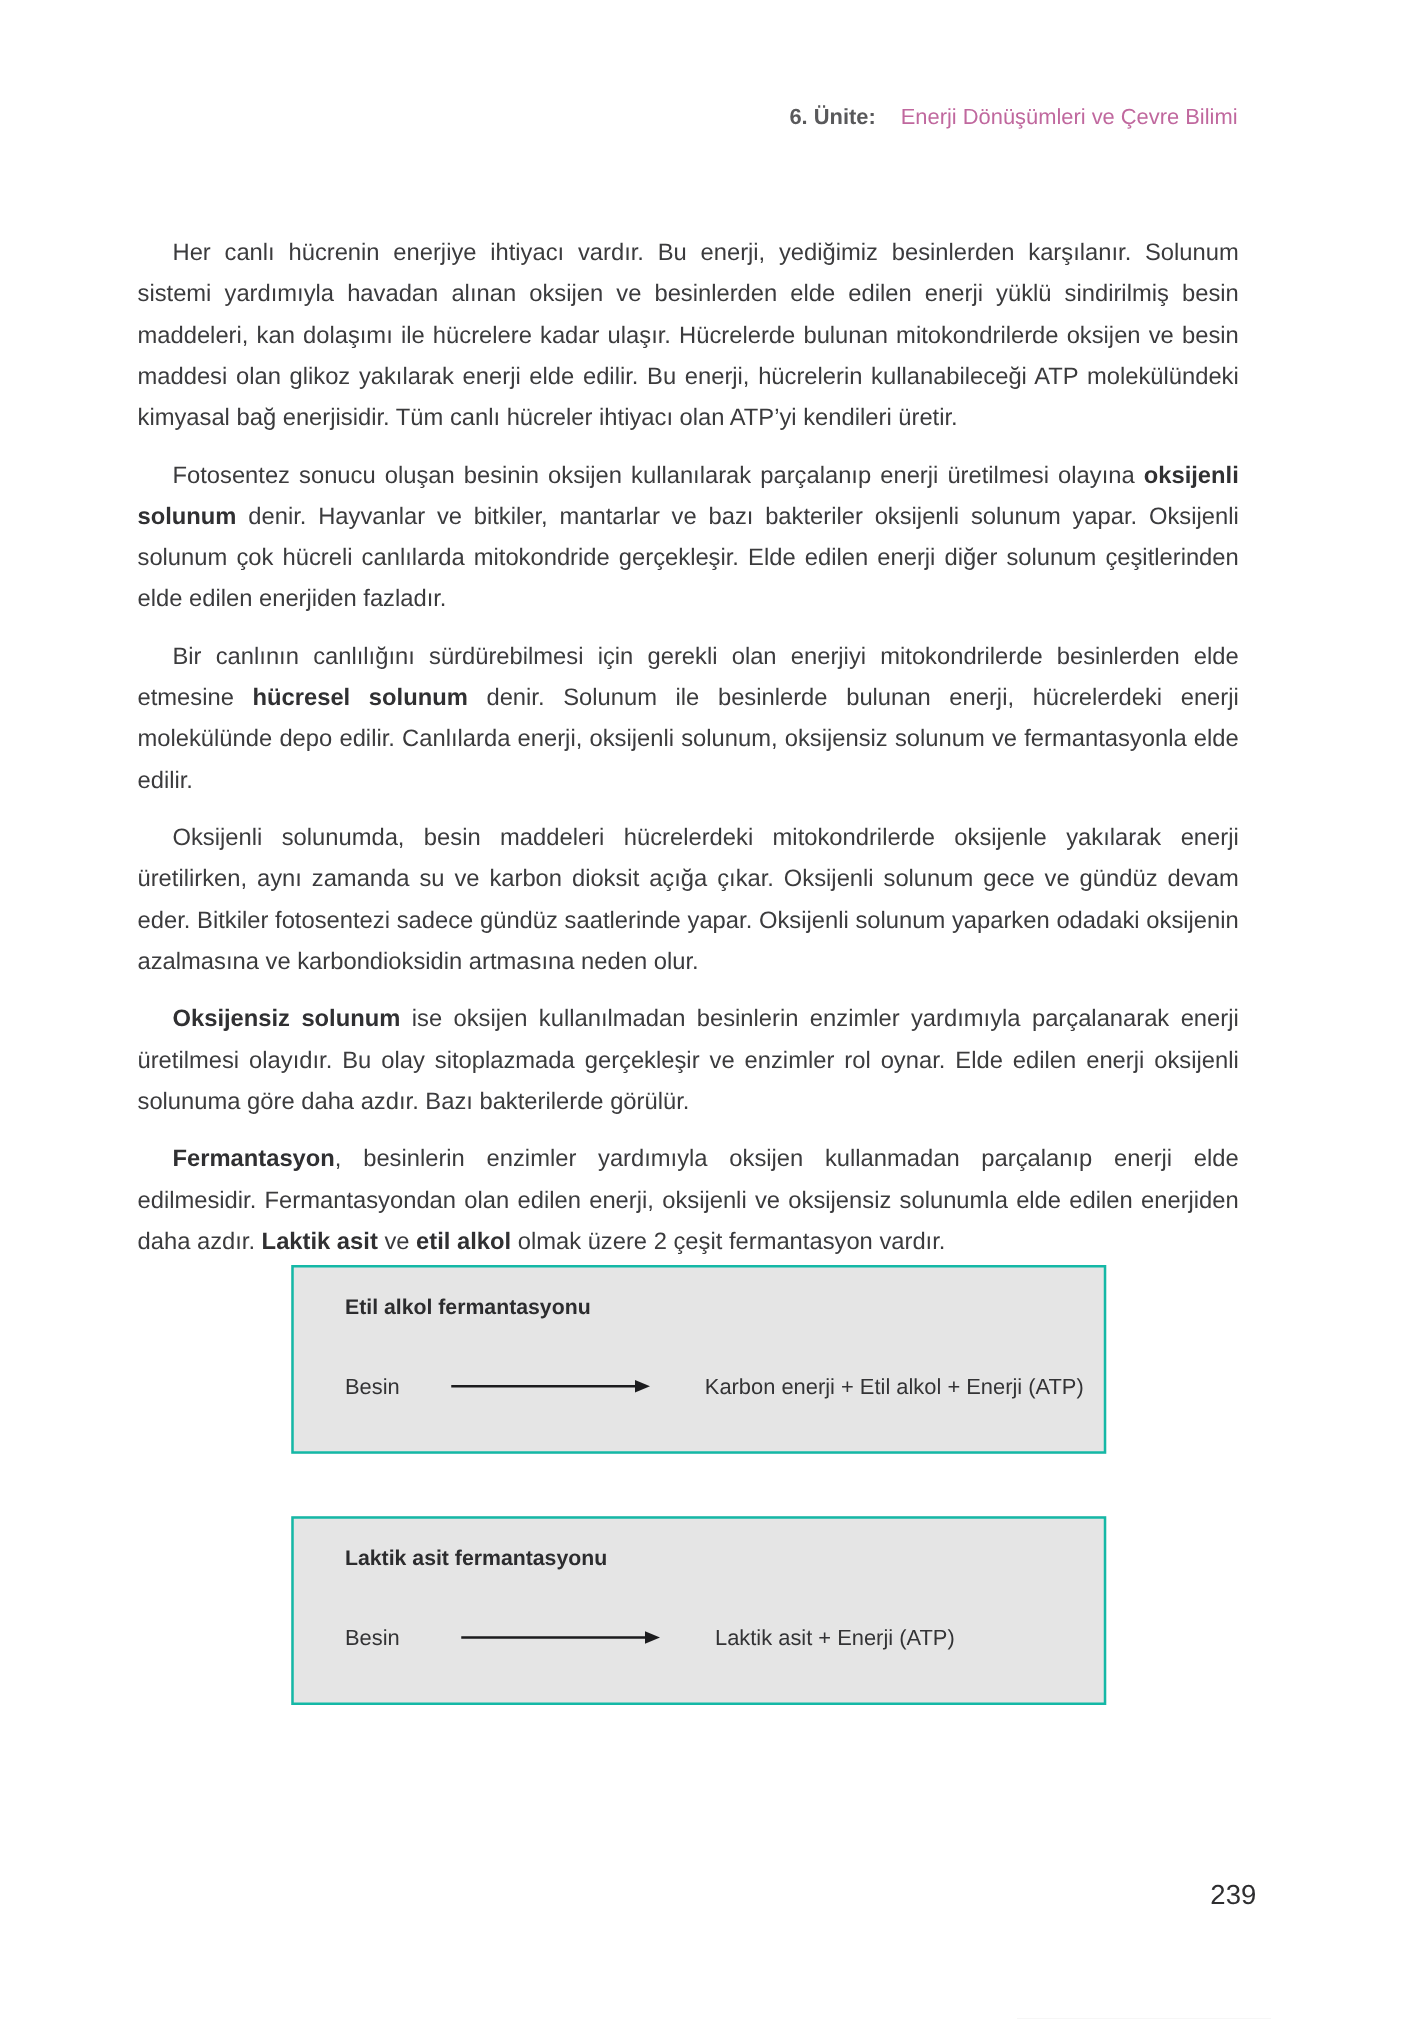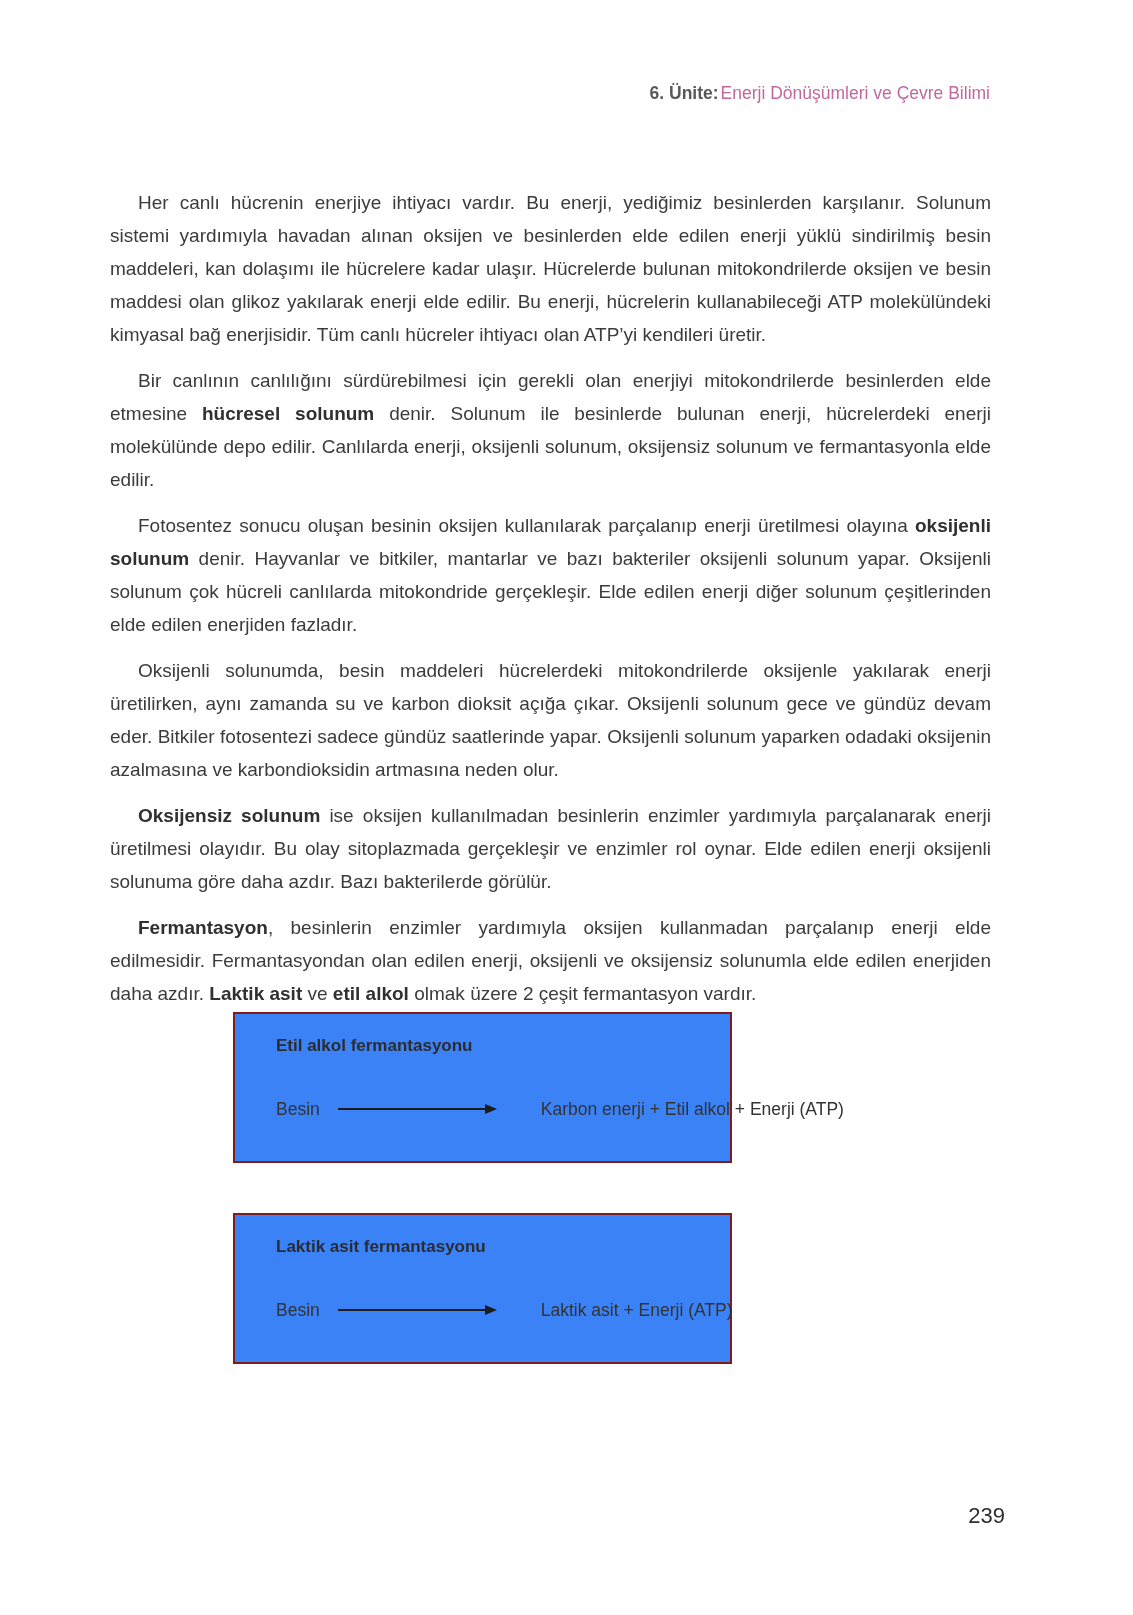--- a/index.html
+++ b/index.html
@@ -11,39 +11,39 @@
     color:#3b3b3d;
     margin:0 auto;
     overflow:hidden;
   }
   .header{
     position:absolute;top:82px;right:143px;
     font-size:17.5px;line-height:22px;
     white-space:nowrap;
   }
   .unit-label{font-weight:bold;color:#59595b;}
-  .unit-title{color:#c0689e;margin-left:2px;}
+  .unit-title{color:#c0689e;margin-left:20px;}
   .heading{
     position:absolute;left:110px;top:138px;margin:0;
     font-size:24px;font-weight:bold;color:#e74a6f;
     letter-spacing:0.2px;
   }
   .body-text{
     position:absolute;left:110px;top:186px;width:881px;
     font-size:19px;line-height:33px;
     text-align:justify;
   }
   .body-text p{
     margin:0 0 13px 0;
     text-indent:28px;
   }
   .body-text b{color:#303032;}
   .fbox{
-    position:absolute;left:233px;width:499px;height:151px;
-    background:#3b82f6;border:2px solid #7f1d1d;
+    position:absolute;left:233px;width:652px;height:151px;
+    background:#e5e5e5;border:2px solid #14b8a6;
     box-sizing:border-box;
   }
   .fbox-1{top:1012px;}
   .fbox-2{top:1213px;}
   .fbox-title{
     position:absolute;left:41px;top:22px;
     font-size:17px;font-weight:bold;color:#2c2c2e;
   }
   .fbox-row{
     position:absolute;left:41px;right:16px;top:82px;height:26px;
@@ -78,22 +78,22 @@
 
 <div class="page">
 
   <div class="header">
     <span class="unit-label">6. Ünite:</span><span class="unit-title">Enerji Dönüşümleri ve Çevre Bilimi</span>
   </div>
 
 
   <div class="body-text">
     <p><span>Her canlı hücrenin enerjiye ihtiyacı vardır. Bu enerji, yediğimiz besinlerden karşılanır. Solunum sistemi yardımıyla havadan alınan oksijen ve besinlerden elde edilen enerji yüklü sindirilmiş besin maddeleri, kan dolaşımı ile hücrelere kadar ulaşır. Hücrelerde bulunan mitokondrilerde oksijen ve besin maddesi olan glikoz yakılarak enerji elde edilir. Bu enerji, hücrelerin kullanabileceği ATP molekülündeki kimyasal bağ enerjisidir. Tüm canlı hücreler ihtiyacı olan ATP’yi kendileri üretir.</span></p>
+    <p><span>Fotosentez sonucu oluşan besinin oksijen kullanılarak parçalanıp enerji üretilmesi olayına </span><b>oksijenli solunum</b><span> denir. Hayvanlar ve bitkiler, mantarlar ve bazı bakteriler oksijenli solunum yapar. Oksijenli solunum çok hücreli canlılarda mitokondride gerçekleşir. Elde edilen enerji diğer solunum çeşitlerinden elde edilen enerjiden fazladır.</span></p>
     <p><span>Bir canlının canlılığını sürdürebilmesi için gerekli olan enerjiyi mitokondrilerde besinlerden elde etmesine </span><b>hücresel solunum</b><span> denir. Solunum ile besinlerde bulunan enerji, hücrelerdeki enerji molekülünde depo edilir. Canlılarda enerji, oksijenli solunum, oksijensiz solunum ve fermantasyonla elde edilir.</span></p>
-    <p><span>Fotosentez sonucu oluşan besinin oksijen kullanılarak parçalanıp enerji üretilmesi olayına </span><b>oksijenli solunum</b><span> denir. Hayvanlar ve bitkiler, mantarlar ve bazı bakteriler oksijenli solunum yapar. Oksijenli solunum çok hücreli canlılarda mitokondride gerçekleşir. Elde edilen enerji diğer solunum çeşitlerinden elde edilen enerjiden fazladır.</span></p>
     <p><span>Oksijenli solunumda, besin maddeleri hücrelerdeki mitokondrilerde oksijenle yakılarak enerji üretilirken, aynı zamanda su ve karbon dioksit açığa çıkar. Oksijenli solunum gece ve gündüz devam eder. Bitkiler fotosentezi sadece gündüz saatlerinde yapar. Oksijenli solunum yaparken odadaki oksijenin azalmasına ve karbondioksidin artmasına neden olur.</span></p>
     <p><b>Oksijensiz solunum</b><span> ise oksijen kullanılmadan besinlerin enzimler yardımıyla parçalanarak enerji üretilmesi olayıdır. Bu olay sitoplazmada gerçekleşir ve enzimler rol oynar. Elde edilen enerji oksijenli solunuma göre daha azdır. Bazı bakterilerde görülür.</span></p>
     <p><b>Fermantasyon</b><span>, besinlerin enzimler yardımıyla oksijen kullanmadan parçalanıp enerji elde edilmesidir. Fermantasyondan olan edilen enerji, oksijenli ve oksijensiz solunumla elde edilen enerjiden daha azdır. </span><b>Laktik asit</b><span> ve </span><b>etil alkol</b><span> olmak üzere 2 çeşit fermantasyon vardır.</span></p>
   </div>
 
   <div class="fbox fbox-1">
     <div class="fbox-title">Etil alkol fermantasyonu</div>
     <div class="fbox-row">
       <span class="reaction-input">Besin</span>
       <span class="arrow">

